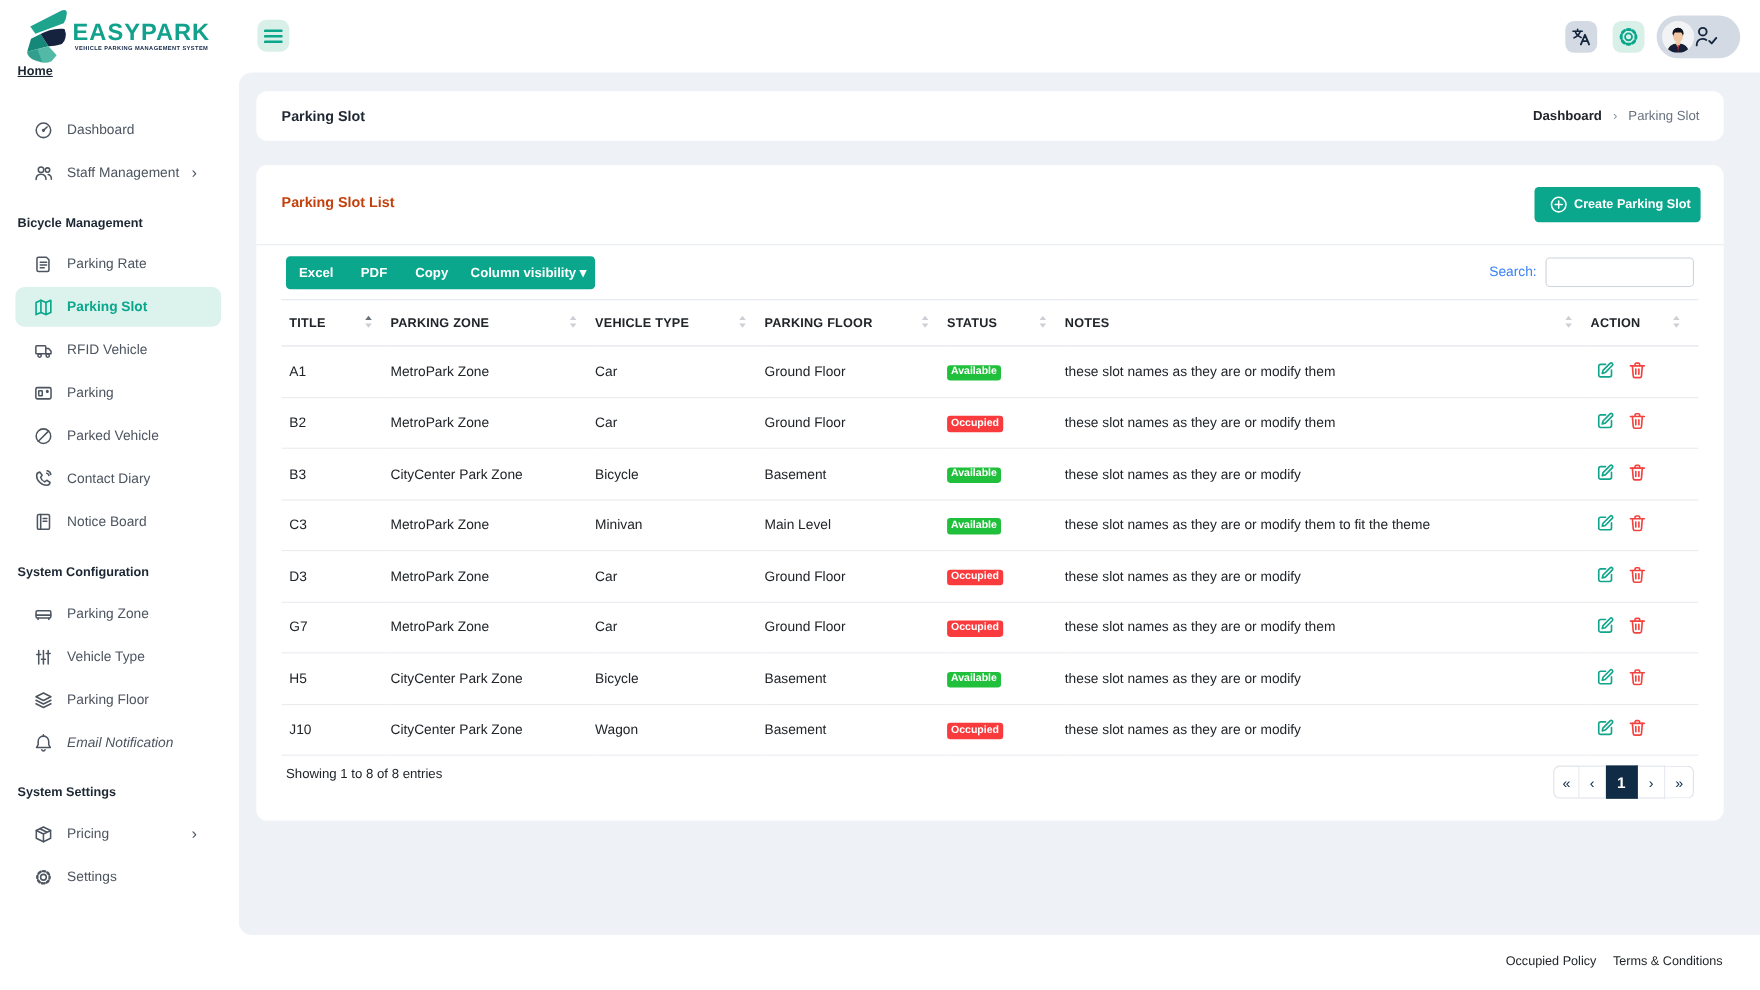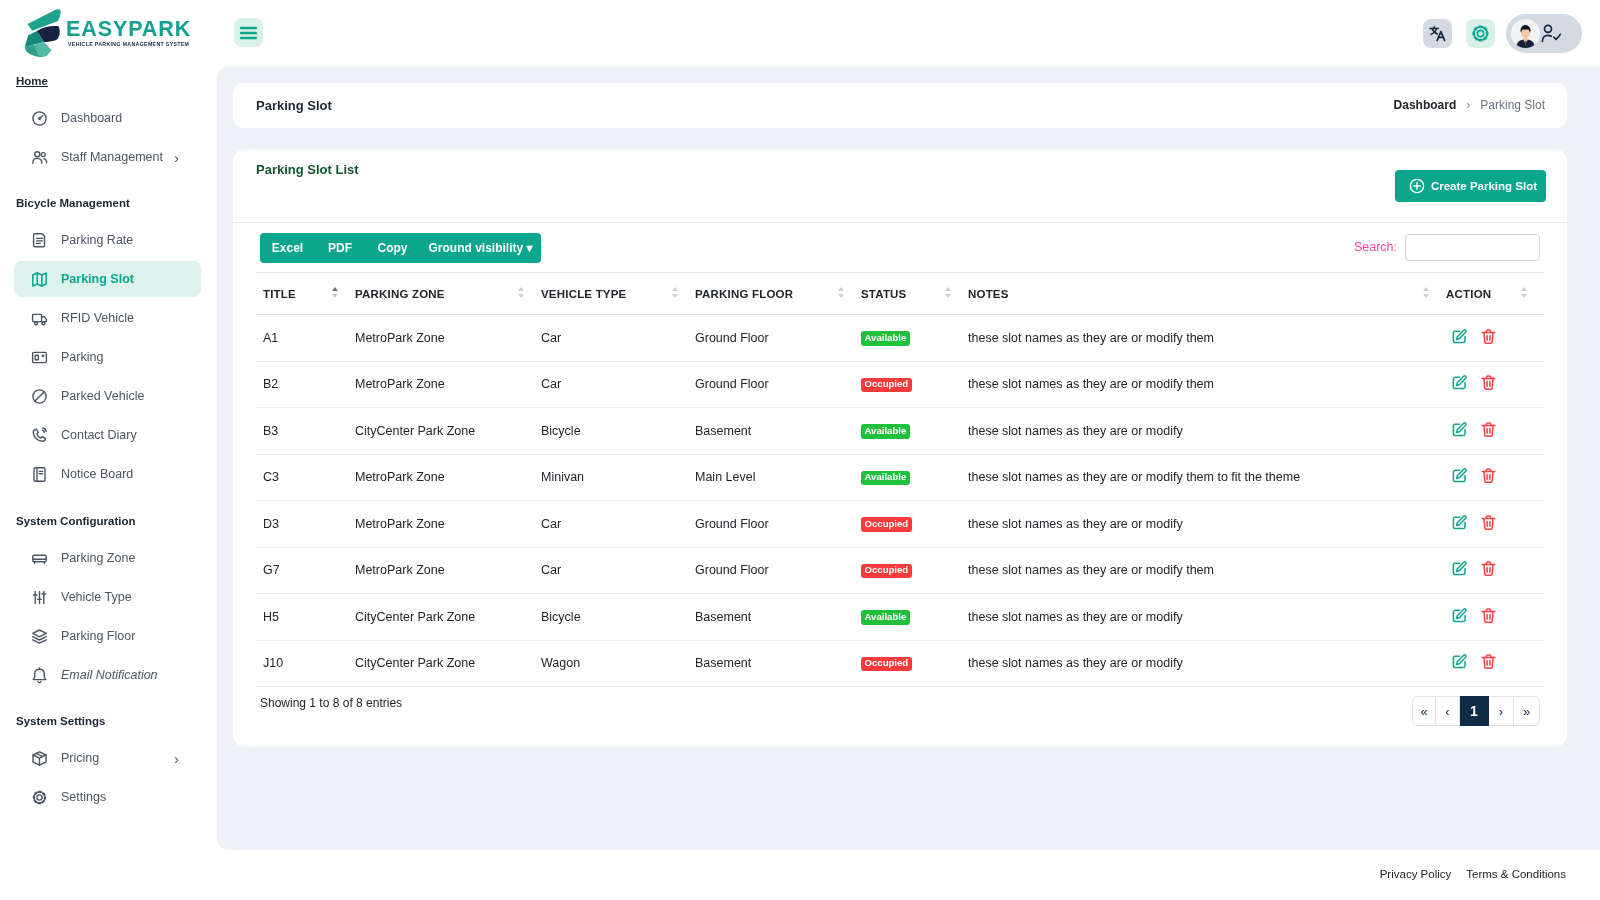--- a/index.html
+++ b/index.html
@@ -34,31 +34,31 @@
 #crumb-card .title { position:absolute; left:23px; top:0; height:45px; line-height:45px;
   font-size:13px; font-weight:bold; color:#1f2733; }
 #crumb-right { position:absolute; right:22px; top:0; height:45px; line-height:45px;
   font-size:12px; color:#6a7380; }
 #crumb-right b { color:#212529; font-weight:bold; }
 #crumb-right .sep { color:#8a929c; margin:0 10px; font-size:12px; }
 
 #main-card { position:absolute; left:233px; top:150px; width:1334px; height:596px;
   background:#fff; border-radius:10px; }
 #main-card .list-title { position:absolute; left:23px; top:176px-150px; }
-.list-title { position:absolute; left:23px; top:12px; font-size:13px; font-weight:bold; color:#14532d; }
+.list-title { position:absolute; left:23px; top:26px; font-size:13px; font-weight:bold; color:#c2410c; }
 #create-btn { position:absolute; right:21px; top:20px; height:32px; background:#0aa78c;
   border-radius:4px; color:#fff; font-size:11.5px; font-weight:bold; display:flex;
   align-items:center; padding:0 9px 0 14px; }
 #create-btn svg { margin-right:6px; }
 
 #btn-group { position:absolute; left:27px; top:83px; height:30px; background:#0ba78d;
   border-radius:4px; display:flex; align-items:center; color:#fff; font-size:12px; font-weight:bold; }
 #btn-group span { display:inline-block; text-align:center; } #btn-group span:nth-child(1){width:55px} #btn-group span:nth-child(2){width:50px} #btn-group span:nth-child(3){width:55px} #btn-group span:nth-child(4){width:121px}
 #search-wrap { position:absolute; right:27px; top:82px; height:30px; display:flex; align-items:center; }
-#search-wrap label { font-size:12.5px; color:#ec4899; margin-right:8px; }
+#search-wrap label { font-size:12.5px; color:#3b82f6; margin-right:8px; }
 #search-wrap input { width:135px; height:27px; border:1px solid #ced4da; border-radius:4px; outline:none; }
 
 
 #ptable { position:absolute; left:23px; top:122px; width:1288px; border-collapse:collapse; }
 #ptable th { height:42px; font-size:11.5px; font-weight:bold; color:#212529; text-align:left;
   letter-spacing:0.2px; border-top:1px solid #e3e7eb; border-bottom:1px solid #dee2e6; position:relative; }
 #ptable td { height:46.5px; font-size:12.5px; color:#212529; border-bottom:1px solid #e9ecef; }
 .sort { position:absolute; right:16px; top:50%; margin-top:-6.5px; width:7px; height:13px; }
 .sort i { display:block; width:0; height:0; border-left:3.5px solid transparent; border-right:3.5px solid transparent; }
 .sort .up { border-bottom:4.5px solid #ccd0d5; margin-bottom:3px; }
@@ -94,21 +94,21 @@
   <svg id="logo" width="185" height="58" viewBox="0 0 185 58">
     <path d="M7.5 18 L36 3.6 Q41.2 2 40.7 6.6 Q40.3 11.6 37.9 15.1 L12.2 24.7 Z" fill="#1ea38d"></path>
     <path d="M8.2 29.2 L16.9 24.9 24.1 36.1 4.7 41 Z" fill="#15887a"></path>
     <path d="M16.9 24.9 C23 21.5 30 19.4 38.7 20.3 Q40.5 24.5 39.5 28.4 Q38.8 32 36.3 34.1 C31 35.8 27 36.2 24.1 36.1 Z" fill="#16233f"></path>
     <path d="M4.7 41 L24.1 36.1 31.5 44.3 26.9 49.7 Q22.5 51.7 18.6 50.9 L10 48.2 Q6.5 46.5 5.2 43.8 Z" fill="#52b9a6"></path>
     <path d="M4.7 41 L14 38.7 18.5 50.8 Q13 50 9 47.6 Q5.5 45.3 4.7 41 Z" fill="#15887a" opacity="0.55"></path>
     <text x="46" y="30" font-size="21.5" font-weight="bold" letter-spacing="0.9" fill="#12a18c">EASYPARK</text>
     <text x="48" y="39.5" font-size="5.2" letter-spacing="0.36" fill="#16294a" font-weight="bold">VEHICLE PARKING MANAGEMENT SYSTEM</text>
   </svg>
 
-  <div class="sec-label" style="position:absolute; top:75px;text-decoration:underline;">Home</div>
+  <div class="sec-label" style="position:absolute; top:59px;text-decoration:underline;">Home</div>
   <div class="mitem" style="top:100px;"><svg width="17" height="17" viewBox="0 0 17 17" fill="none" stroke="#4d5560" stroke-width="1.4" stroke-linecap="round" stroke-linejoin="round">
         <circle cx="8.5" cy="8.5" r="6.6"></circle>
         <path d="M8.5 8.5 L11.8 5.4"></path>
         <circle cx="8.5" cy="8.5" r="0.8" fill="#4d5560"></circle>
       </svg> Dashboard</div>
   <div class="mitem" style="top:139px;"><svg width="17" height="17" viewBox="0 0 17 17" fill="none" stroke="#4d5560" stroke-width="1.4" stroke-linecap="round" stroke-linejoin="round">
         <circle cx="6.3" cy="5.3" r="2.5"></circle>
         <path d="M1.8 14.2 c0-3.2 2-4.8 4.5-4.8 s4.5 1.6 4.5 4.8"></path>
         <circle cx="12.2" cy="5.6" r="2"></circle>
         <path d="M12.8 9.7 c1.9 0.3 2.9 1.9 2.9 4.2"></path>
@@ -243,21 +243,21 @@
         <g stroke="#fff" stroke-width="1.4" stroke-linecap="round">
           <circle cx="8" cy="8" r="6.6"></circle>
           <path d="M8 4.8 V11.2 M4.8 8 H11.2"></path>
         </g>
       </svg> Create Parking Slot</div>
 
   <div id="btn-group">
       <span>Excel</span>
       <span>PDF</span>
       <span>Copy</span>
-      <span>Ground visibility ▾</span>
+      <span>Column visibility ▾</span>
     </div>
   <div id="search-wrap">
       <label>Search:</label>
       <input style="">
     </div>
 
   <table id="ptable">
     <colgroup>
       <col style="width:99px">
         <col style="width:186px">
@@ -475,14 +475,14 @@
   <div id="pager">
     <div class="pg" style="width:24px">«</div>
     <div class="pg" style="width:24px">‹</div>
     <div class="pg on" style="width:29px">1</div>
     <div class="pg" style="width:25px">›</div>
     <div class="pg" style="width:26px">»</div>
   </div>
 </div>
 
 <div id="footer">
-  <div class="links"><span>Privacy Policy</span><span>Terms &amp; Conditions</span></div>
+  <div class="links"><span>Occupied Policy</span><span>Terms &amp; Conditions</span></div>
 </div>
 
 </body></html>

